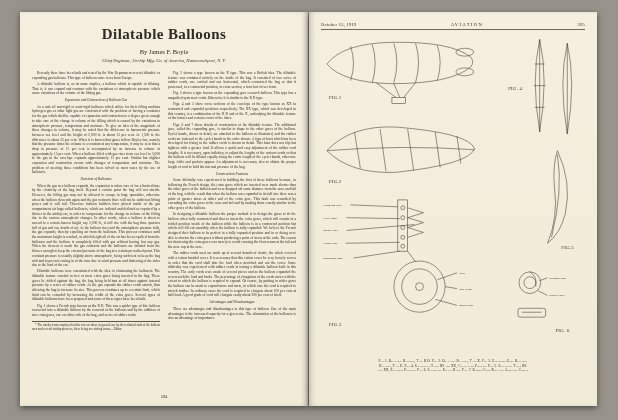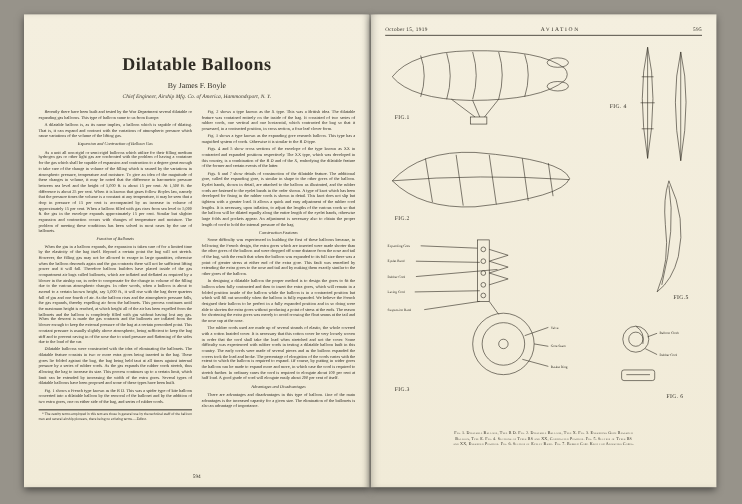--- a/index.html
+++ b/index.html
@@ -7,21 +7,21 @@
     width:618px;height:420px;position:relative;overflow:hidden;
     background:#97938a;
     font-family:"Liberation Serif", serif;
     color:#2f2c24;
   }
   .page{
     position:absolute;top:12px;height:394px;width:288px;
     background:linear-gradient(180deg,#f4efdf 0%,#f1ebd8 100%);
     box-sizing:border-box;
   }
-  .page.left{left:20px;box-shadow:inset -4px 0 7px -4px rgba(0,0,0,.35),0 2px 6px rgba(0,0,0,.5);padding:24px 12px 10px;}
+  .page.left{left:20px;box-shadow:inset -4px 0 7px -4px rgba(0,0,0,.35),0 2px 6px rgba(0,0,0,.5);padding:4px 12px 10px;}
   .page.right{left:309px;box-shadow:inset 4px 0 7px -4px rgba(0,0,0,.35),0 2px 6px rgba(0,0,0,.5);padding:10px 12px 8px;}
 
   
   .title{ text-align:center; font-size:15px; font-weight:bold; letter-spacing:.4px; margin-top:10px;}
   .byline{ text-align:center; font-size:6.5px; margin-top:5px;}
   .affil{ text-align:center; font-size:4.6px; font-style:italic; margin-top:3px; color:#3a362c;}
   .cols{ display:flex; gap:8px; margin-top:8px; height:300px; overflow:hidden;}
   .col{ flex:1; min-width:0; text-align:justify; font-size:3.6px; line-height:1.3; overflow:hidden;}
   .para{ margin:0 0 1.6px; text-indent:5px;}
   .subhead{ text-align:center; font-style:italic; font-size:3.6px; margin:2.4px 0 1.8px;}

